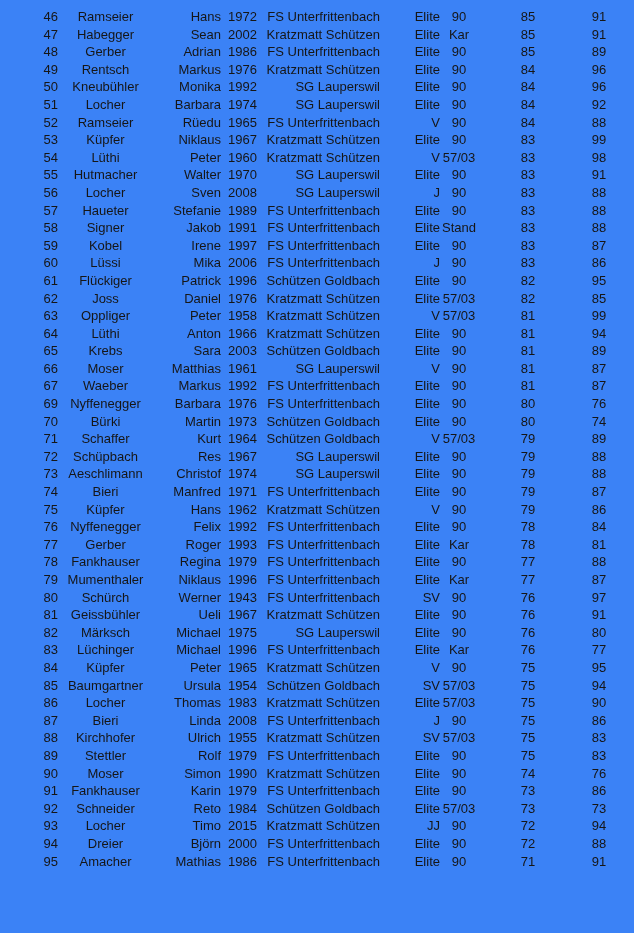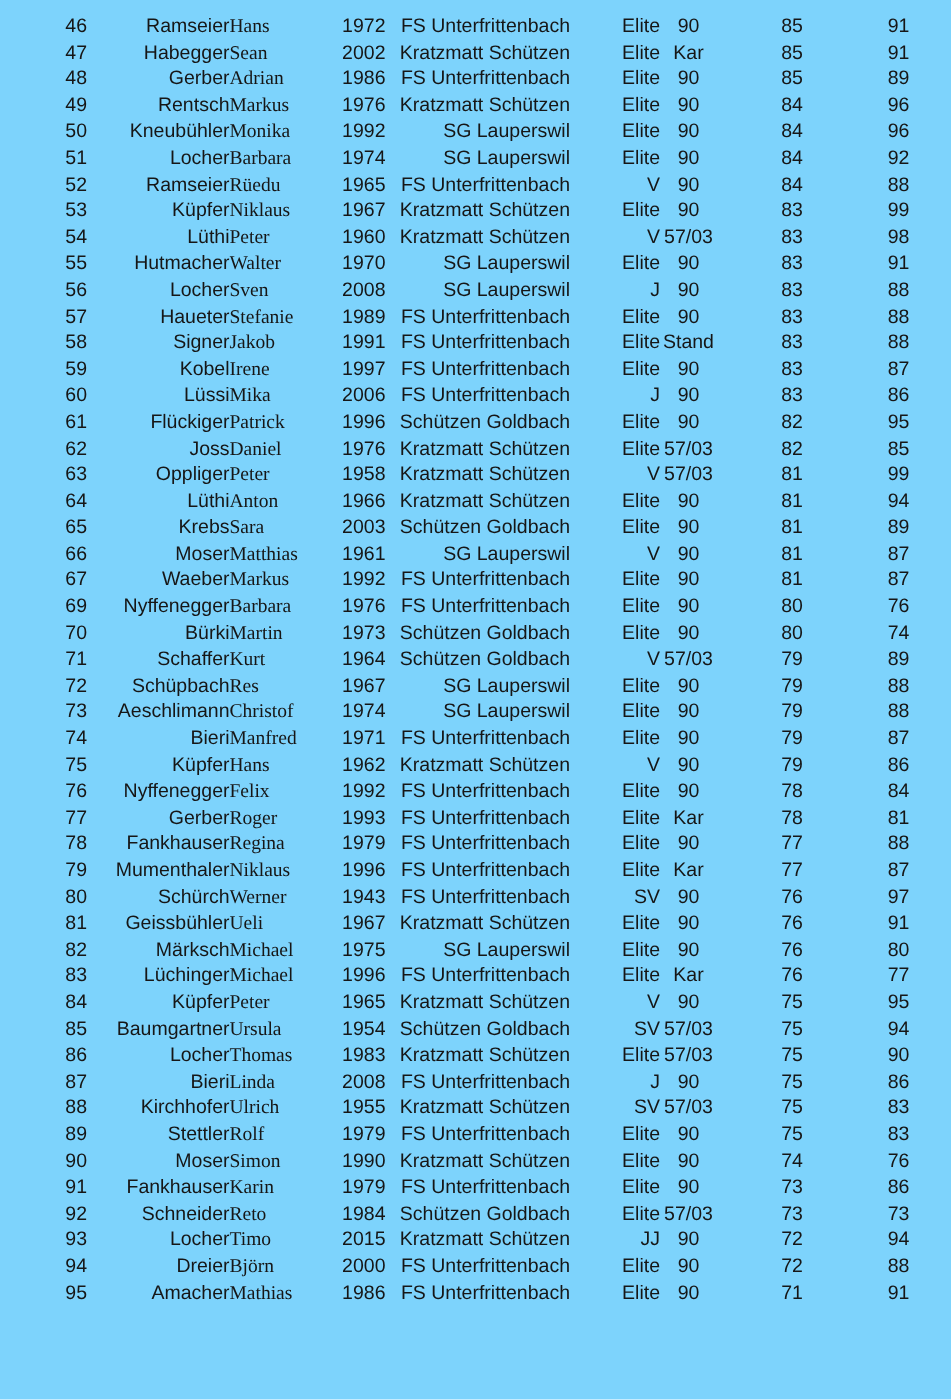--- a/index.html
+++ b/index.html
@@ -4,42 +4,42 @@
 <style>
   html, body {
     margin: 0;
     padding: 0;
     background: #ffffff;
   }
   .page {
     position: relative;
     width: 634px;
     height: 933px;
-    background: #7dd3fc;
+    background: #3b82f6;
     overflow: hidden;
     font-family: "Liberation Sans", sans-serif;
     color: #161616;
   }
   table.results {
     border-collapse: collapse;
     table-layout: fixed;
     margin-top: 8px;
     width: 620px;
   }
   table.results td {
     font-size: 13px;
     line-height: 17.6px;
     height: 17.6px;
     padding: 0;
     white-space: nowrap;
     overflow: hidden;
   }
   td.c-rank   { text-align: right; }
-  td.c-last   { text-align: right; padding-left: 8px; }
-  td.c-first  { text-align: left; font-family: Liberation Serif, serif; }
+  td.c-last   { text-align: center; padding-left: 8px; }
+  td.c-first  { text-align: right; }
   td.c-year   { text-align: right; }
   td.c-club   { text-align: right; padding-left: 5px; }
   td.c-cat    { text-align: right; }
   td.c-prog   { text-align: center; }
   td.c-s1     { text-align: center; }
   td.c-s2     { text-align: center; }
 </style>
 </head>
 <body>
 

